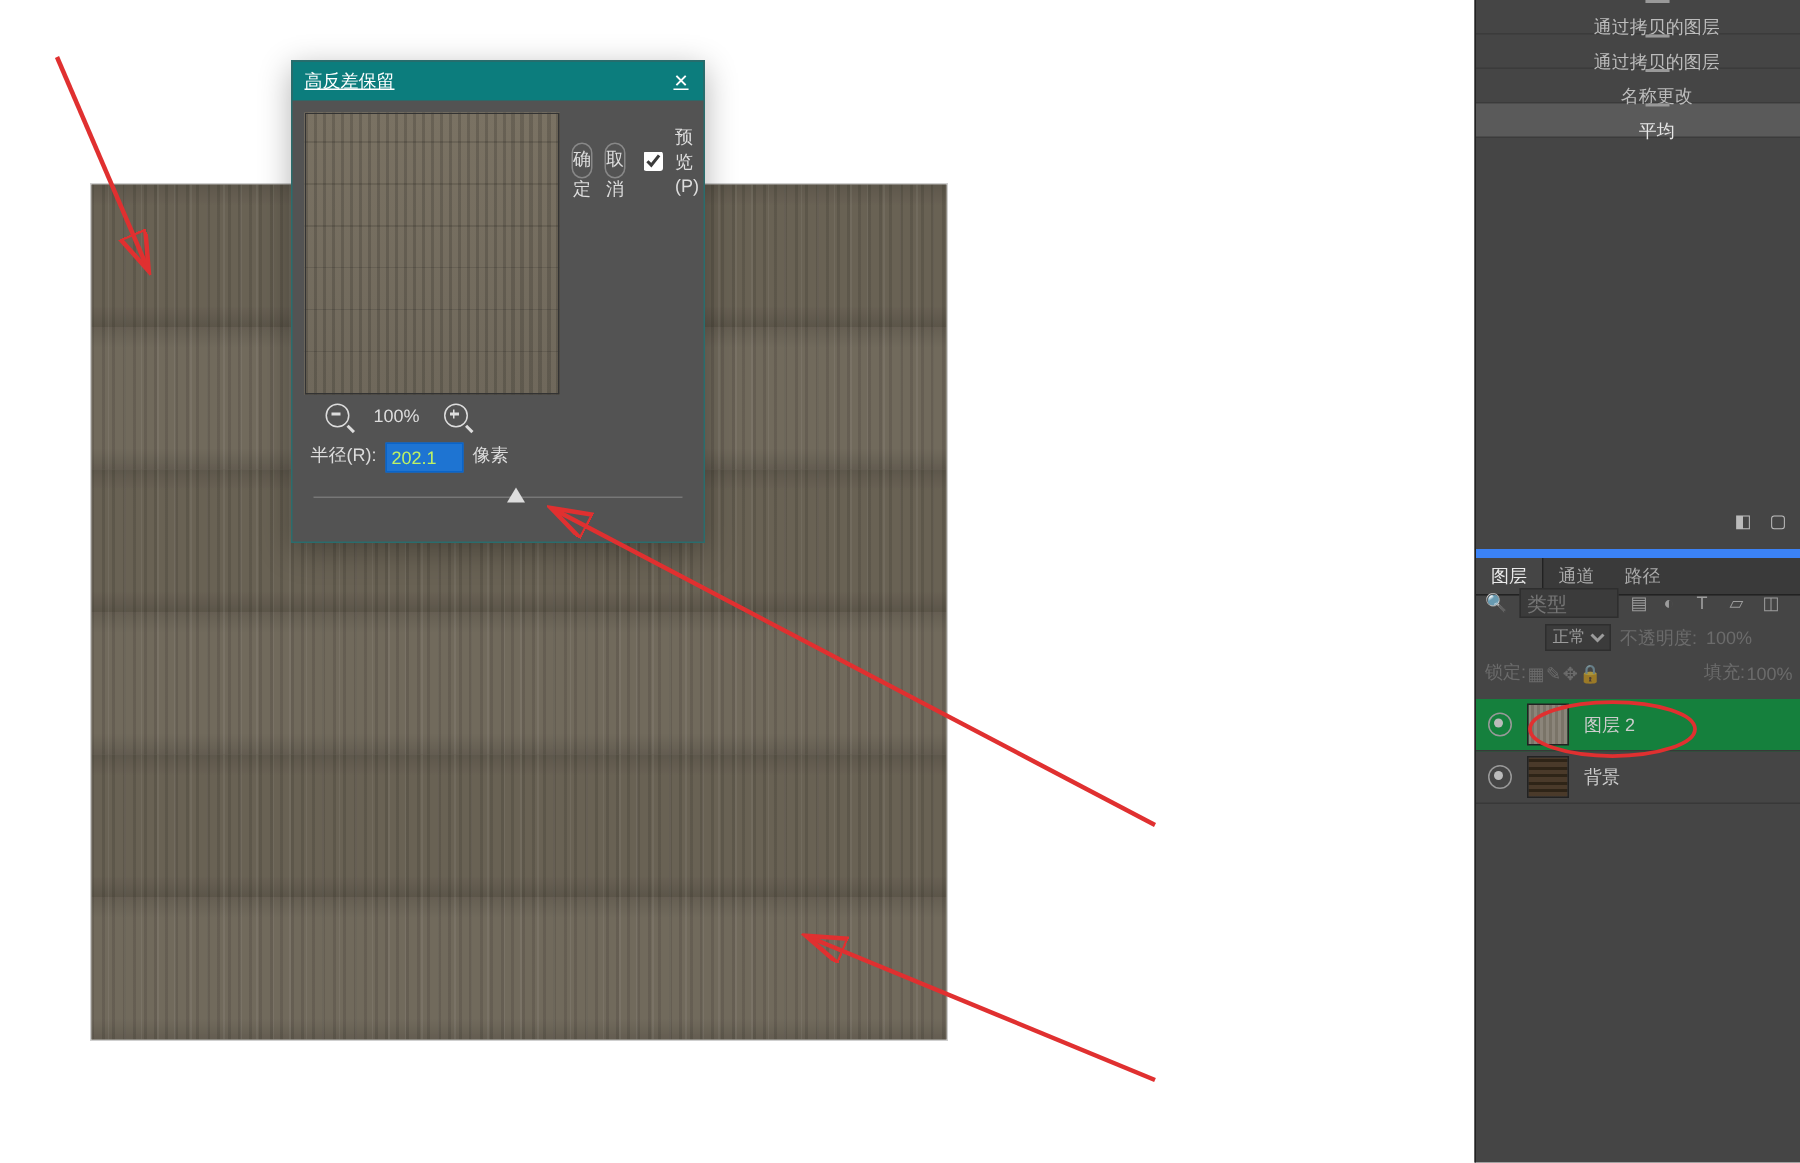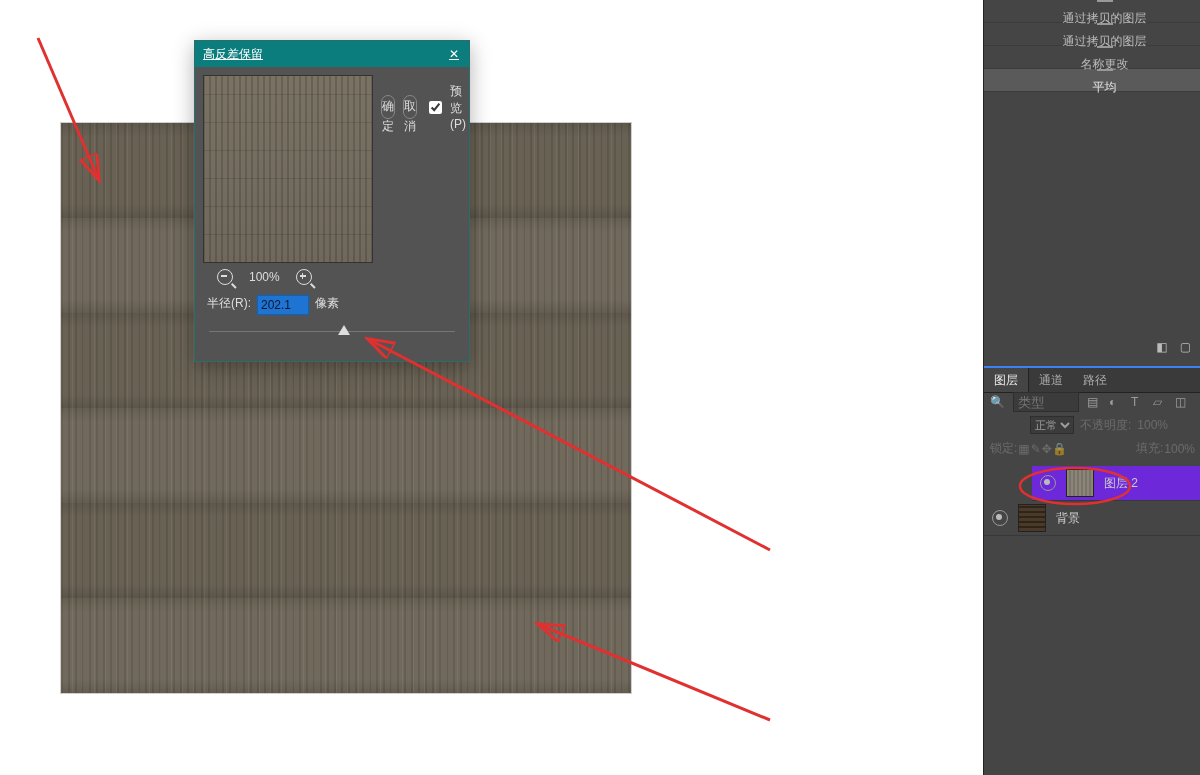--- a/index.html
+++ b/index.html
@@ -41,34 +41,34 @@
   .radius-row input::selection{background:#1e74d2;color:#fff;}
   .slider{position:relative;margin:10px 6px 14px 6px;height:14px;}
   .slider-track{position:absolute;top:6px;left:0;right:0;height:1px;background:#777;}
   .slider-thumb{position:absolute;top:0;width:0;height:0;border-left:6px solid transparent;border-right:6px solid transparent;border-bottom:10px solid #ddd;transform:translateX(-6px);}
   
   .panel{position:absolute;left:983px;top:0;width:217px;height:775px;background:#454545;border-left:1px solid #222;}
   .hist-item{display:flex;align-items:center;gap:8px;height:22px;padding-left:24px;border-bottom:1px solid #3b3b3b;color:#bcbcbc;flex-direction:column;}
   .hist-item.sel{background:#5a5a5a;color:#e6e6e6;}
   .hist-ico{width:14px;height:14px;border:1px solid #999;background:#555;}
   .panel-foot1{position:absolute;top:340px;right:10px;display:flex;gap:12px;color:#bbb;}
-  .tabs{position:absolute;top:366px;left:0;right:0;height:24px;background:#3a3a3a;border-top:2px solid #3b82f6;border-bottom:1px solid #222;display:flex;}
+  .tabs{position:absolute;top:366px;left:0;right:0;height:24px;background:#3a3a3a;border-top:6px solid #3b82f6;border-bottom:1px solid #222;display:flex;}
   .tab{padding:0 10px;line-height:24px;color:#aaa;}
   .tab.active{background:#454545;color:#eaeaea;border-right:1px solid #222;}
   .filterbar{position:absolute;top:392px;left:6px;right:6px;display:flex;align-items:center;gap:8px;color:#9c9c9c;}
   .filterbar input{background:#3b3b3b;border:1px solid #2e2e2e;color:#9c9c9c;height:18px;width:56px;padding:0 4px;}
   .filterbar .ico{width:14px;height:14px;display:inline-block;}
   .moderow{position:absolute;top:416px;left:6px;right:6px;display:flex;align-items:center;gap:6px;color:#8a8a8a;margin-left:40px;}
   .moderow select{background:#3b3b3b;border:1px solid #2e2e2e;color:#9c9c9c;height:18px;font-size:11px;}
   .moderow .dim{opacity:.55;}
   .lockrow{position:absolute;top:440px;left:6px;right:6px;display:flex;align-items:center;gap:1px;color:#8a8a8a;}
   .lockrow .dim{opacity:.55;}
   .layers{position:absolute;top:466px;left:0;right:0;}
   .layer{display:flex;align-items:center;gap:10px;height:34px;padding:0 8px 0 8px;border-bottom:1px solid #383838;}
-  .layer.sel{background:#6d28d9;margin-left:48px;}
+  .layer.sel{background:#15803d;}
   .eye{width:14px;height:14px;border:1px solid #999;border-radius:50%;position:relative;}
   .eye:after{content:"";position:absolute;left:3px;top:3px;width:6px;height:6px;border-radius:50%;background:#bbb;}
   .thumb{width:26px;height:26px;border:1px solid #222;}
   .thumb.gray{background:repeating-linear-gradient(90deg,#8b857a 0 2px,#7a7468 2px 4px);}
   .thumb.brown{background:linear-gradient(135deg,#7a4a24,#5e371a);}
   .thumb.dark{background:repeating-linear-gradient(0deg,#4a3a2a 0 3px,#2e2417 3px 5px);}
   
   svg.ann{position:absolute;left:0;top:0;pointer-events:none;}
   .ann path, .ann line, .ann ellipse{stroke:#e03030;fill:none;}
 </style>
@@ -93,21 +93,21 @@
     <div class="dlg-preview"></div>
     <div class="zoomrow">
       <span class="zoom-ico minus"></span>
       <span>100%</span>
       <span class="zoom-ico plus">
           <span></span>
         </span>
     </div>
     <div class="radius-row">
       <span>半径(R):</span>
-      <input style="background: rgb(30, 116, 210); color: #0f172a;" value="202.1">
+      <input style="background: rgb(30, 116, 210); color: #bef264;" value="202.1">
       <span>像素</span>
     </div>
     <div class="slider">
       <div class="slider-track"></div>
       <div class="slider-thumb" id="slider-thumb" style="left: 55%;"></div>
     </div>
   </div>
   <div class="dlg-right">
     <div class="ps-btn">确定</div>
     <div class="ps-btn">取消</div>

